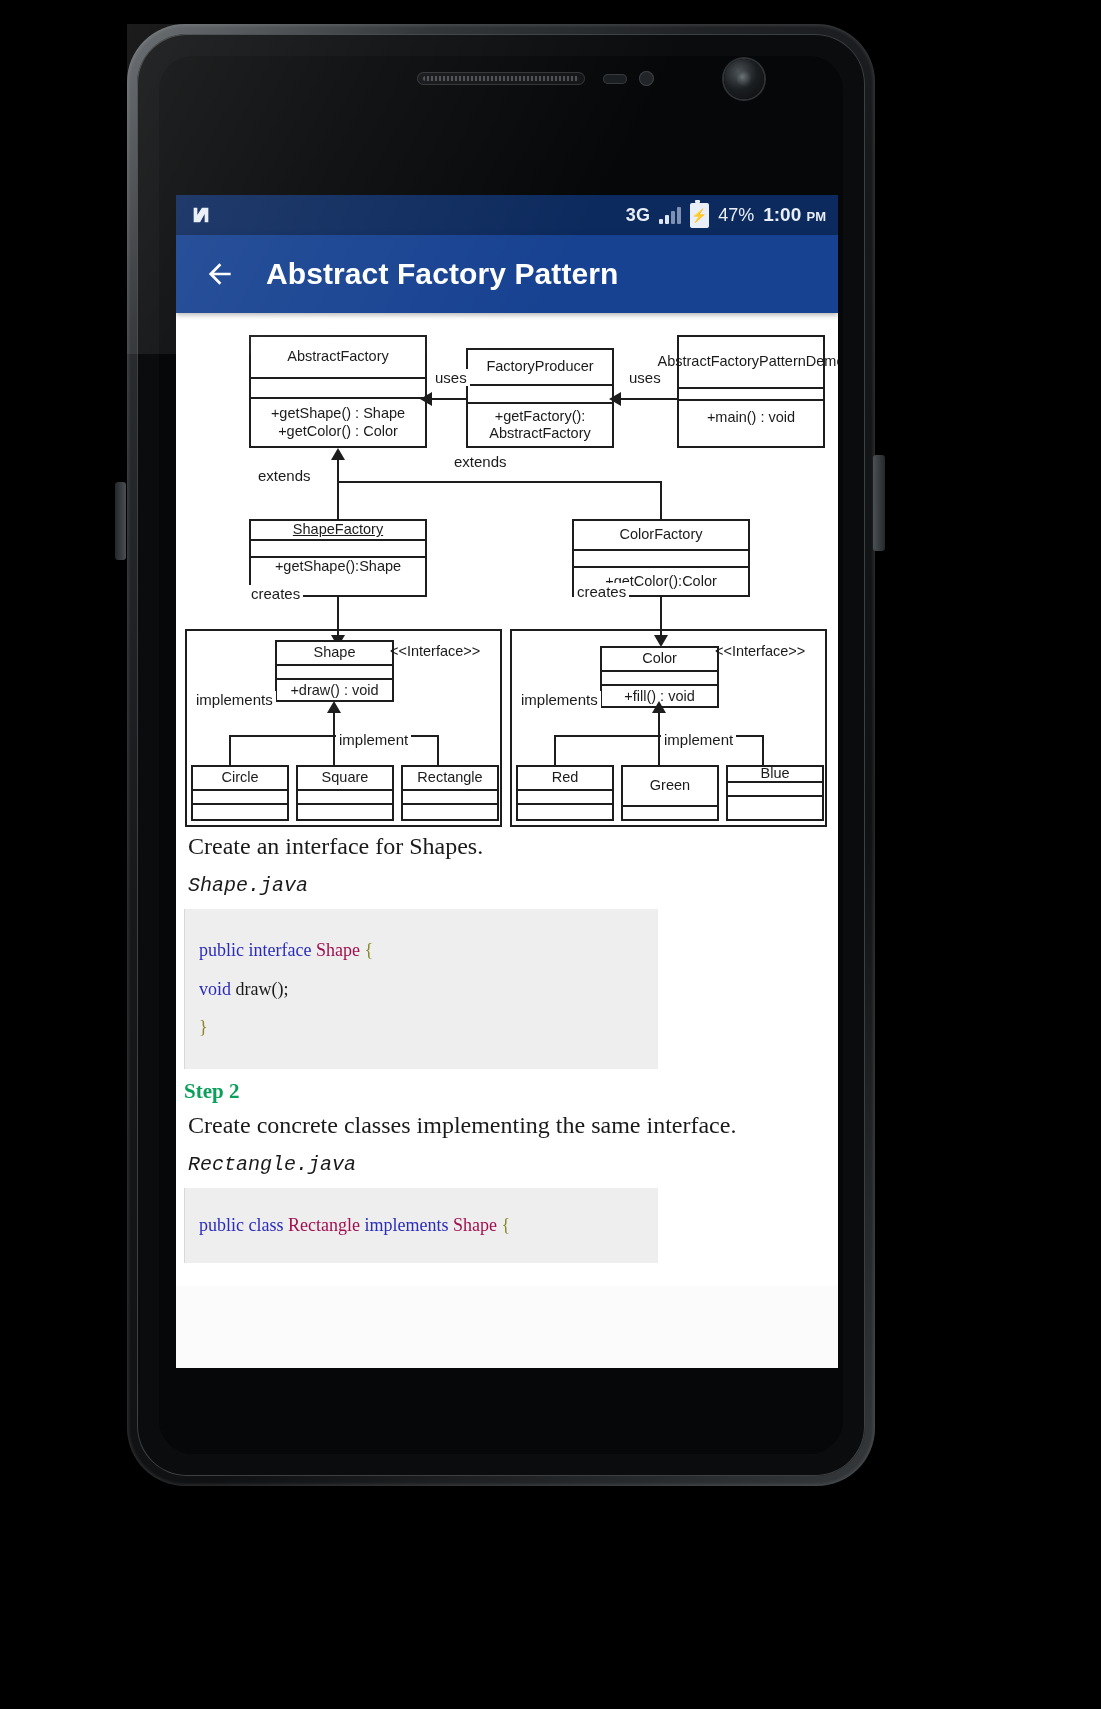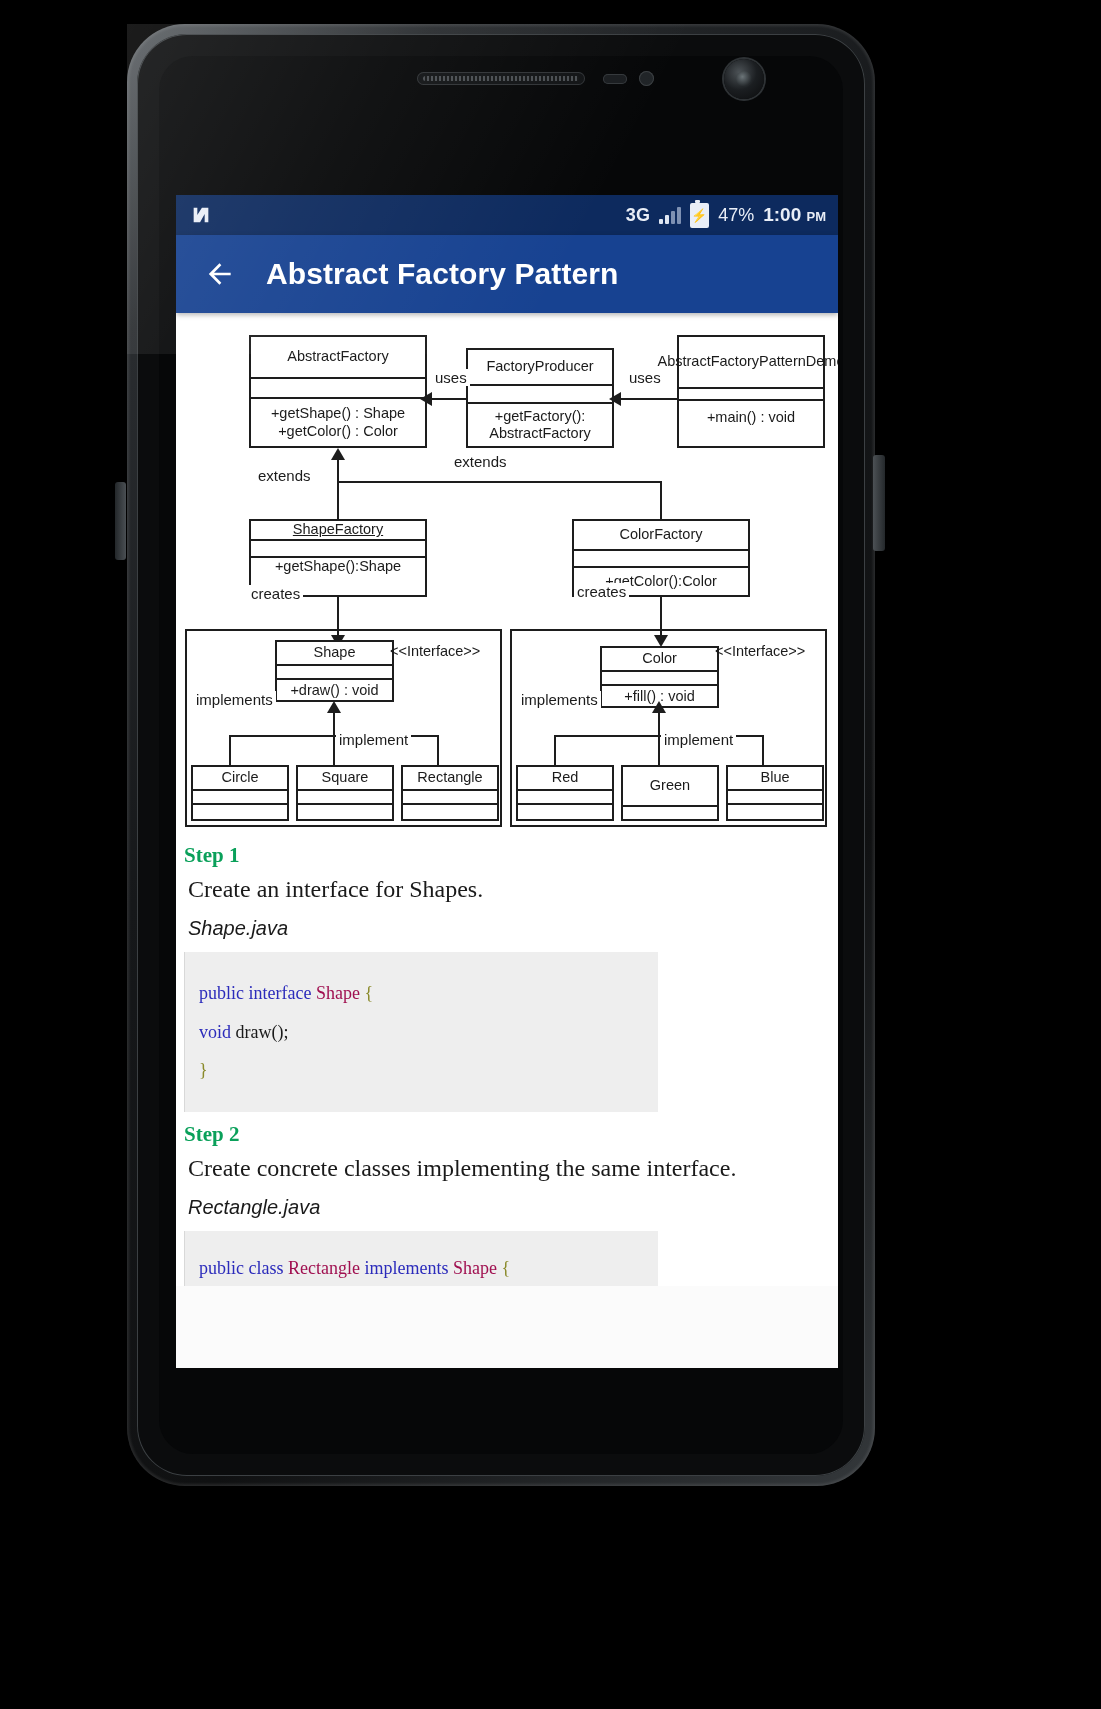--- a/index.html
+++ b/index.html
@@ -96,21 +96,21 @@
   .uarrow.left{border-top:7px solid transparent;border-bottom:7px solid transparent;border-right:12px solid #1d1d1d;}
   .uarrow.up{border-left:7px solid transparent;border-right:7px solid transparent;border-bottom:12px solid #1d1d1d;}
   .uarrow.down{border-left:7px solid transparent;border-right:7px solid transparent;border-top:12px solid #1d1d1d;}
   .ugroup{position:absolute;border:2px solid #1d1d1d;box-sizing:border-box;background:transparent;}
   .uiface{position:absolute;font-size:14.5px;color:#1b1b1b;}
 
   
   .article{padding:0 0 0 0;}
   .step{color:#0aa05a;font-size:21px;font-weight:bold;font-family:"Liberation Serif",serif;margin:10px 0 8px 8px;}
   .para{font-family:"Liberation Serif",serif;font-size:24px;color:#1a1a1a;margin:0 0 14px 12px;}
-  .fname{font-family:Liberation Sans, sans-serif;font-style:italic;font-size:20px;color:#1a1a1a;margin:0 0 12px 12px;}
+  .fname{font-family:Liberation Mono, monospace;font-style:italic;font-size:20px;color:#1a1a1a;margin:0 0 12px 12px;}
   .code{
     background:#eeeeee;border-left:1px solid #d8d8d8;
     margin:0 0 8px 8px;width:474px;box-sizing:border-box;
     padding:22px 14px;font-family:"Liberation Serif",serif;font-size:18px;line-height:2.15;
   }
   .kw{color:#2b2bbb;}
   .ty{color:#a01050;}
   .br{color:#8a8a2a;}
   .pl{color:#1a1a1a;}
   .scrollpad{height:90px;background:#fff;}
@@ -291,29 +291,28 @@
         <div class="ucell" style="height:24px;">Red</div>
         <div class="ucell" style="height:14px;"></div>
         <div class="ucell last" style="height:14px;"></div>
       </div>
       <div class="ubox" style="left:445px;top:452px;width:98px;height:56px;">
         <div class="ucell" style="height:40px;">Green</div>
         <div class="ucell" style="height:14px;"></div>
         <div class="ucell last" style="height:14px;"></div>
       </div>
       <div class="ubox" style="left:550px;top:452px;width:98px;height:56px;">
-        <div class="ucell" style="height:24px;">Blue</div>
+        <div class="ucell" style="height:16px;">Blue</div>
         <div class="ucell" style="height:14px;"></div>
         <div class="ucell last" style="height:14px;"></div>
       </div>
     </div>
 
     <div class="article">
 
-      <div class="step">Step 1</div>
       <div class="para">Create an interface for Shapes.</div>
       <div class="fname">Shape.java</div>
       <div class="code" id="code-0">
           <div><span class="kw">public interface </span><span class="ty">Shape </span><span class="br">{</span></div>
           <div><span class="kw">   void </span><span class="pl">draw();</span></div>
           <div><span class="br">}</span></div>
         </div>
 
       <div class="step">Step 2</div>
       <div class="para">Create concrete classes implementing the same interface.</div>

